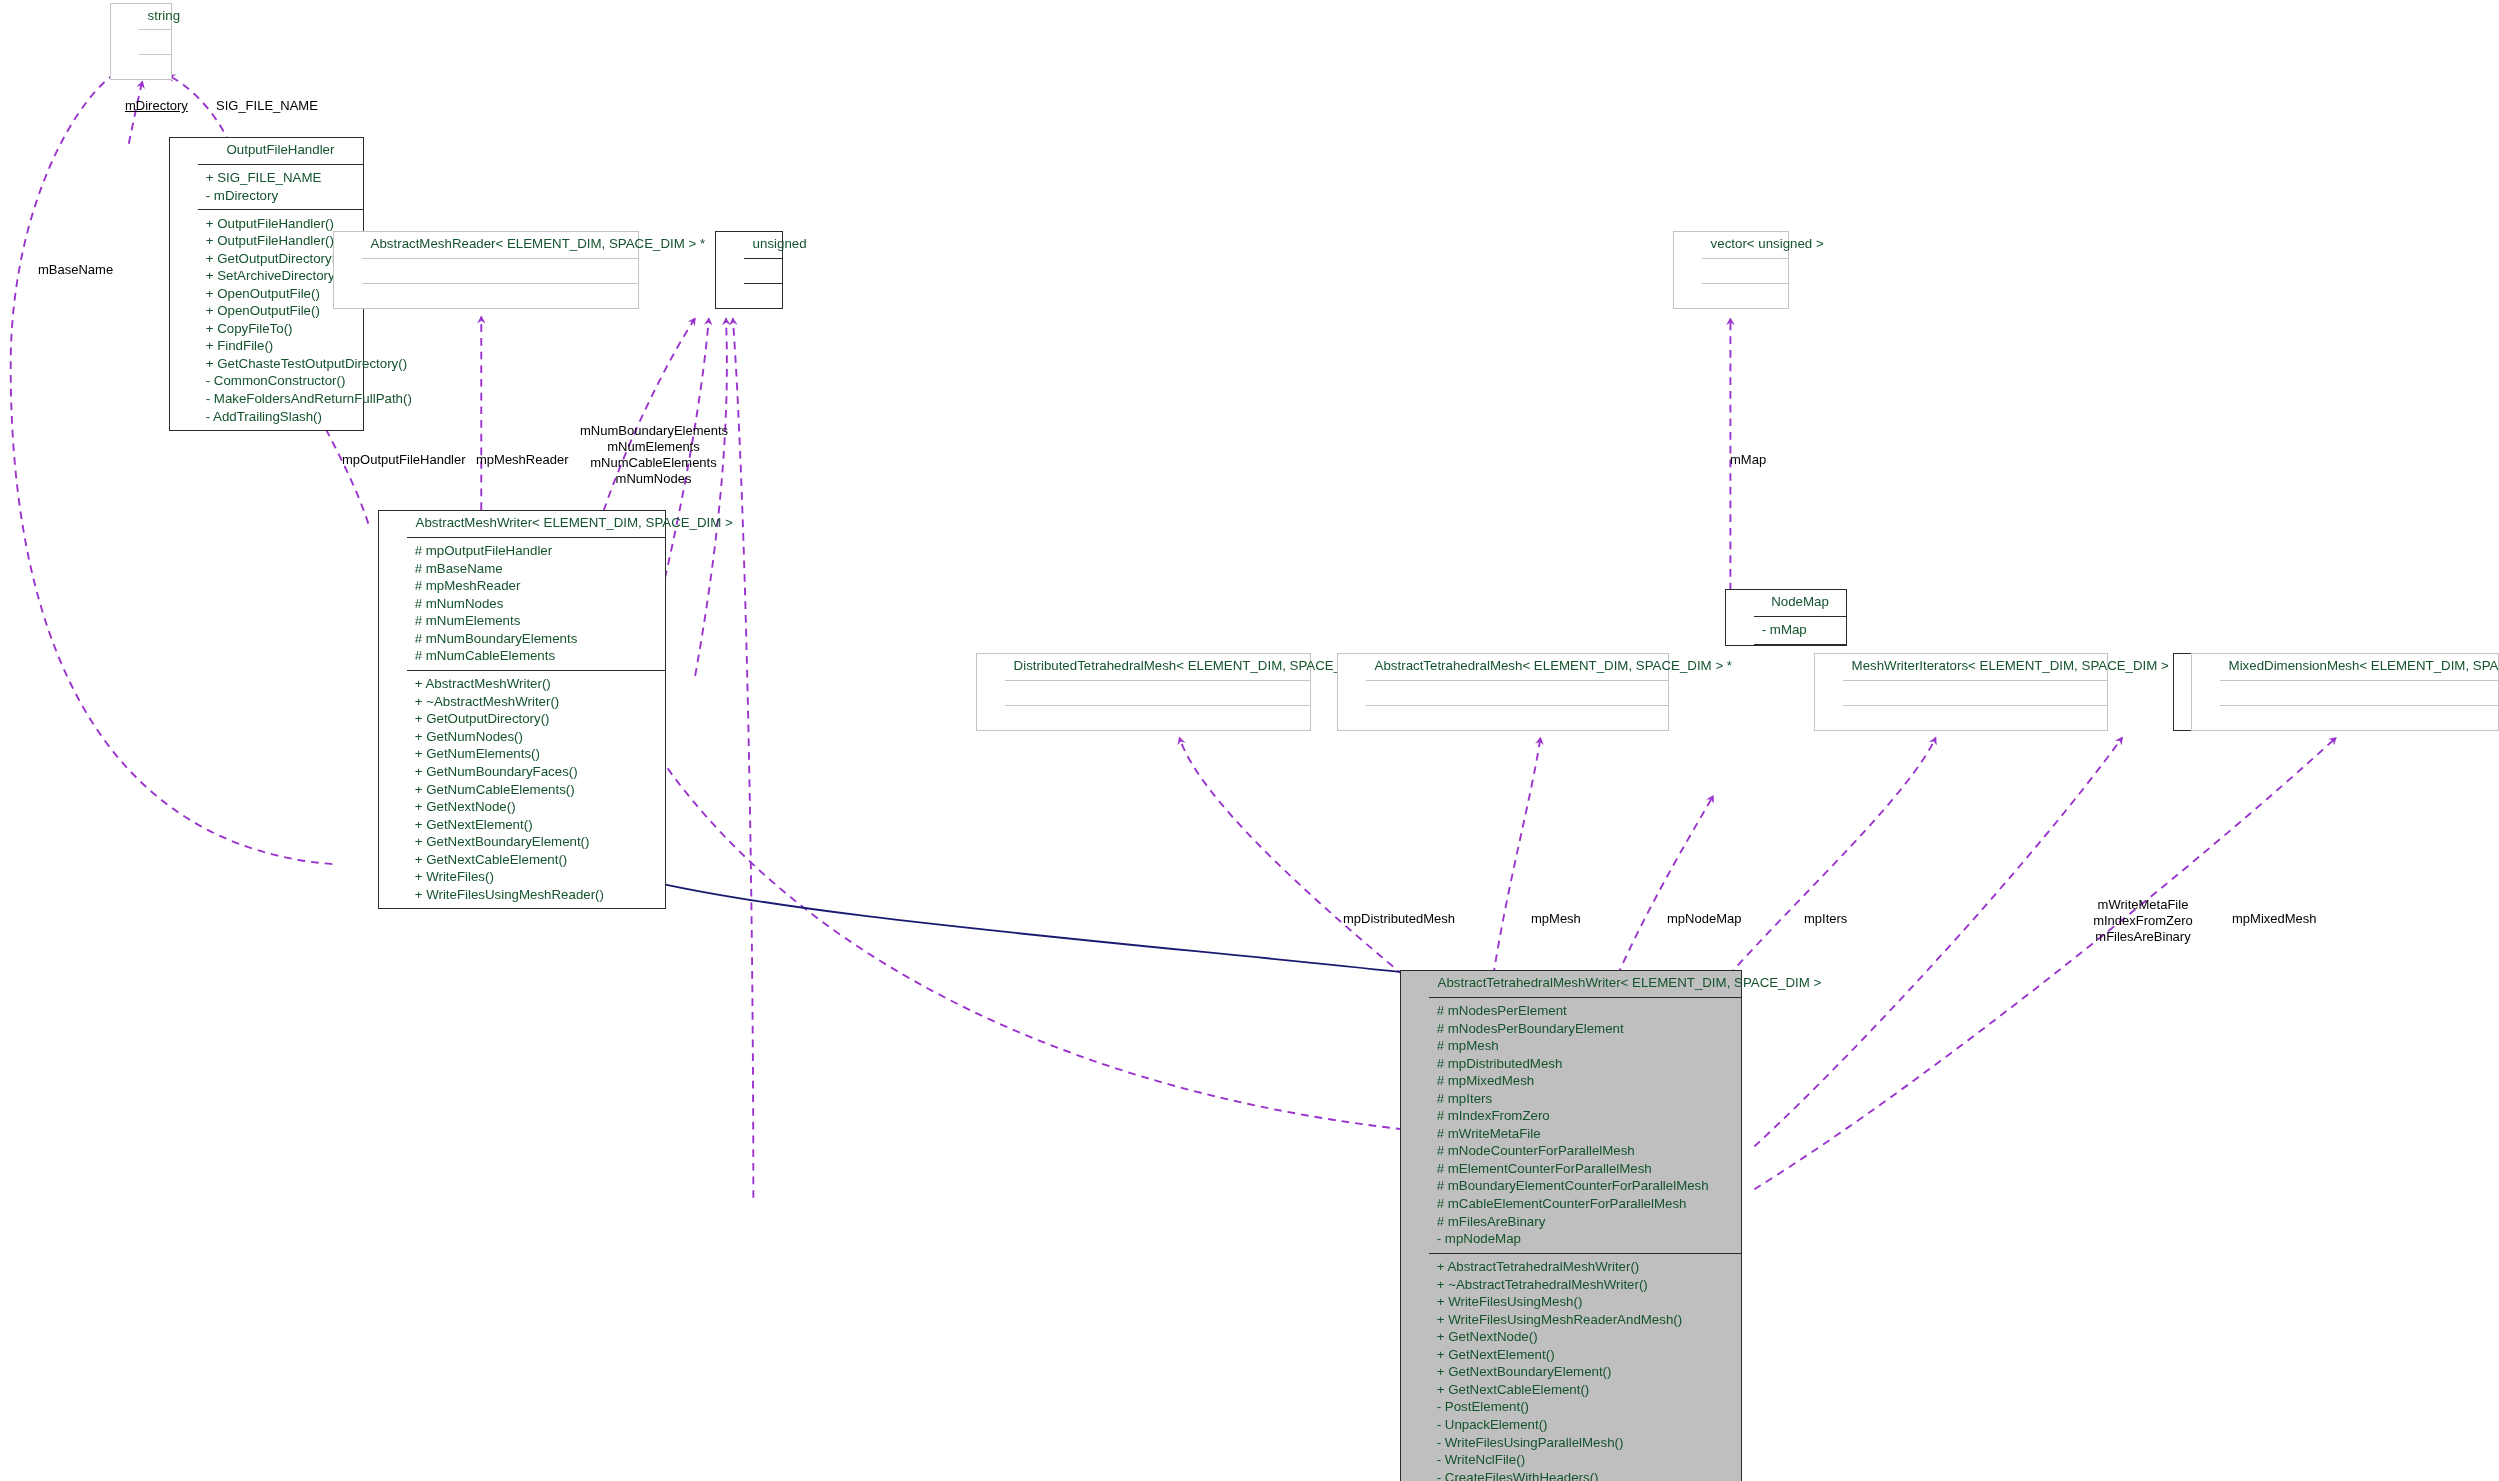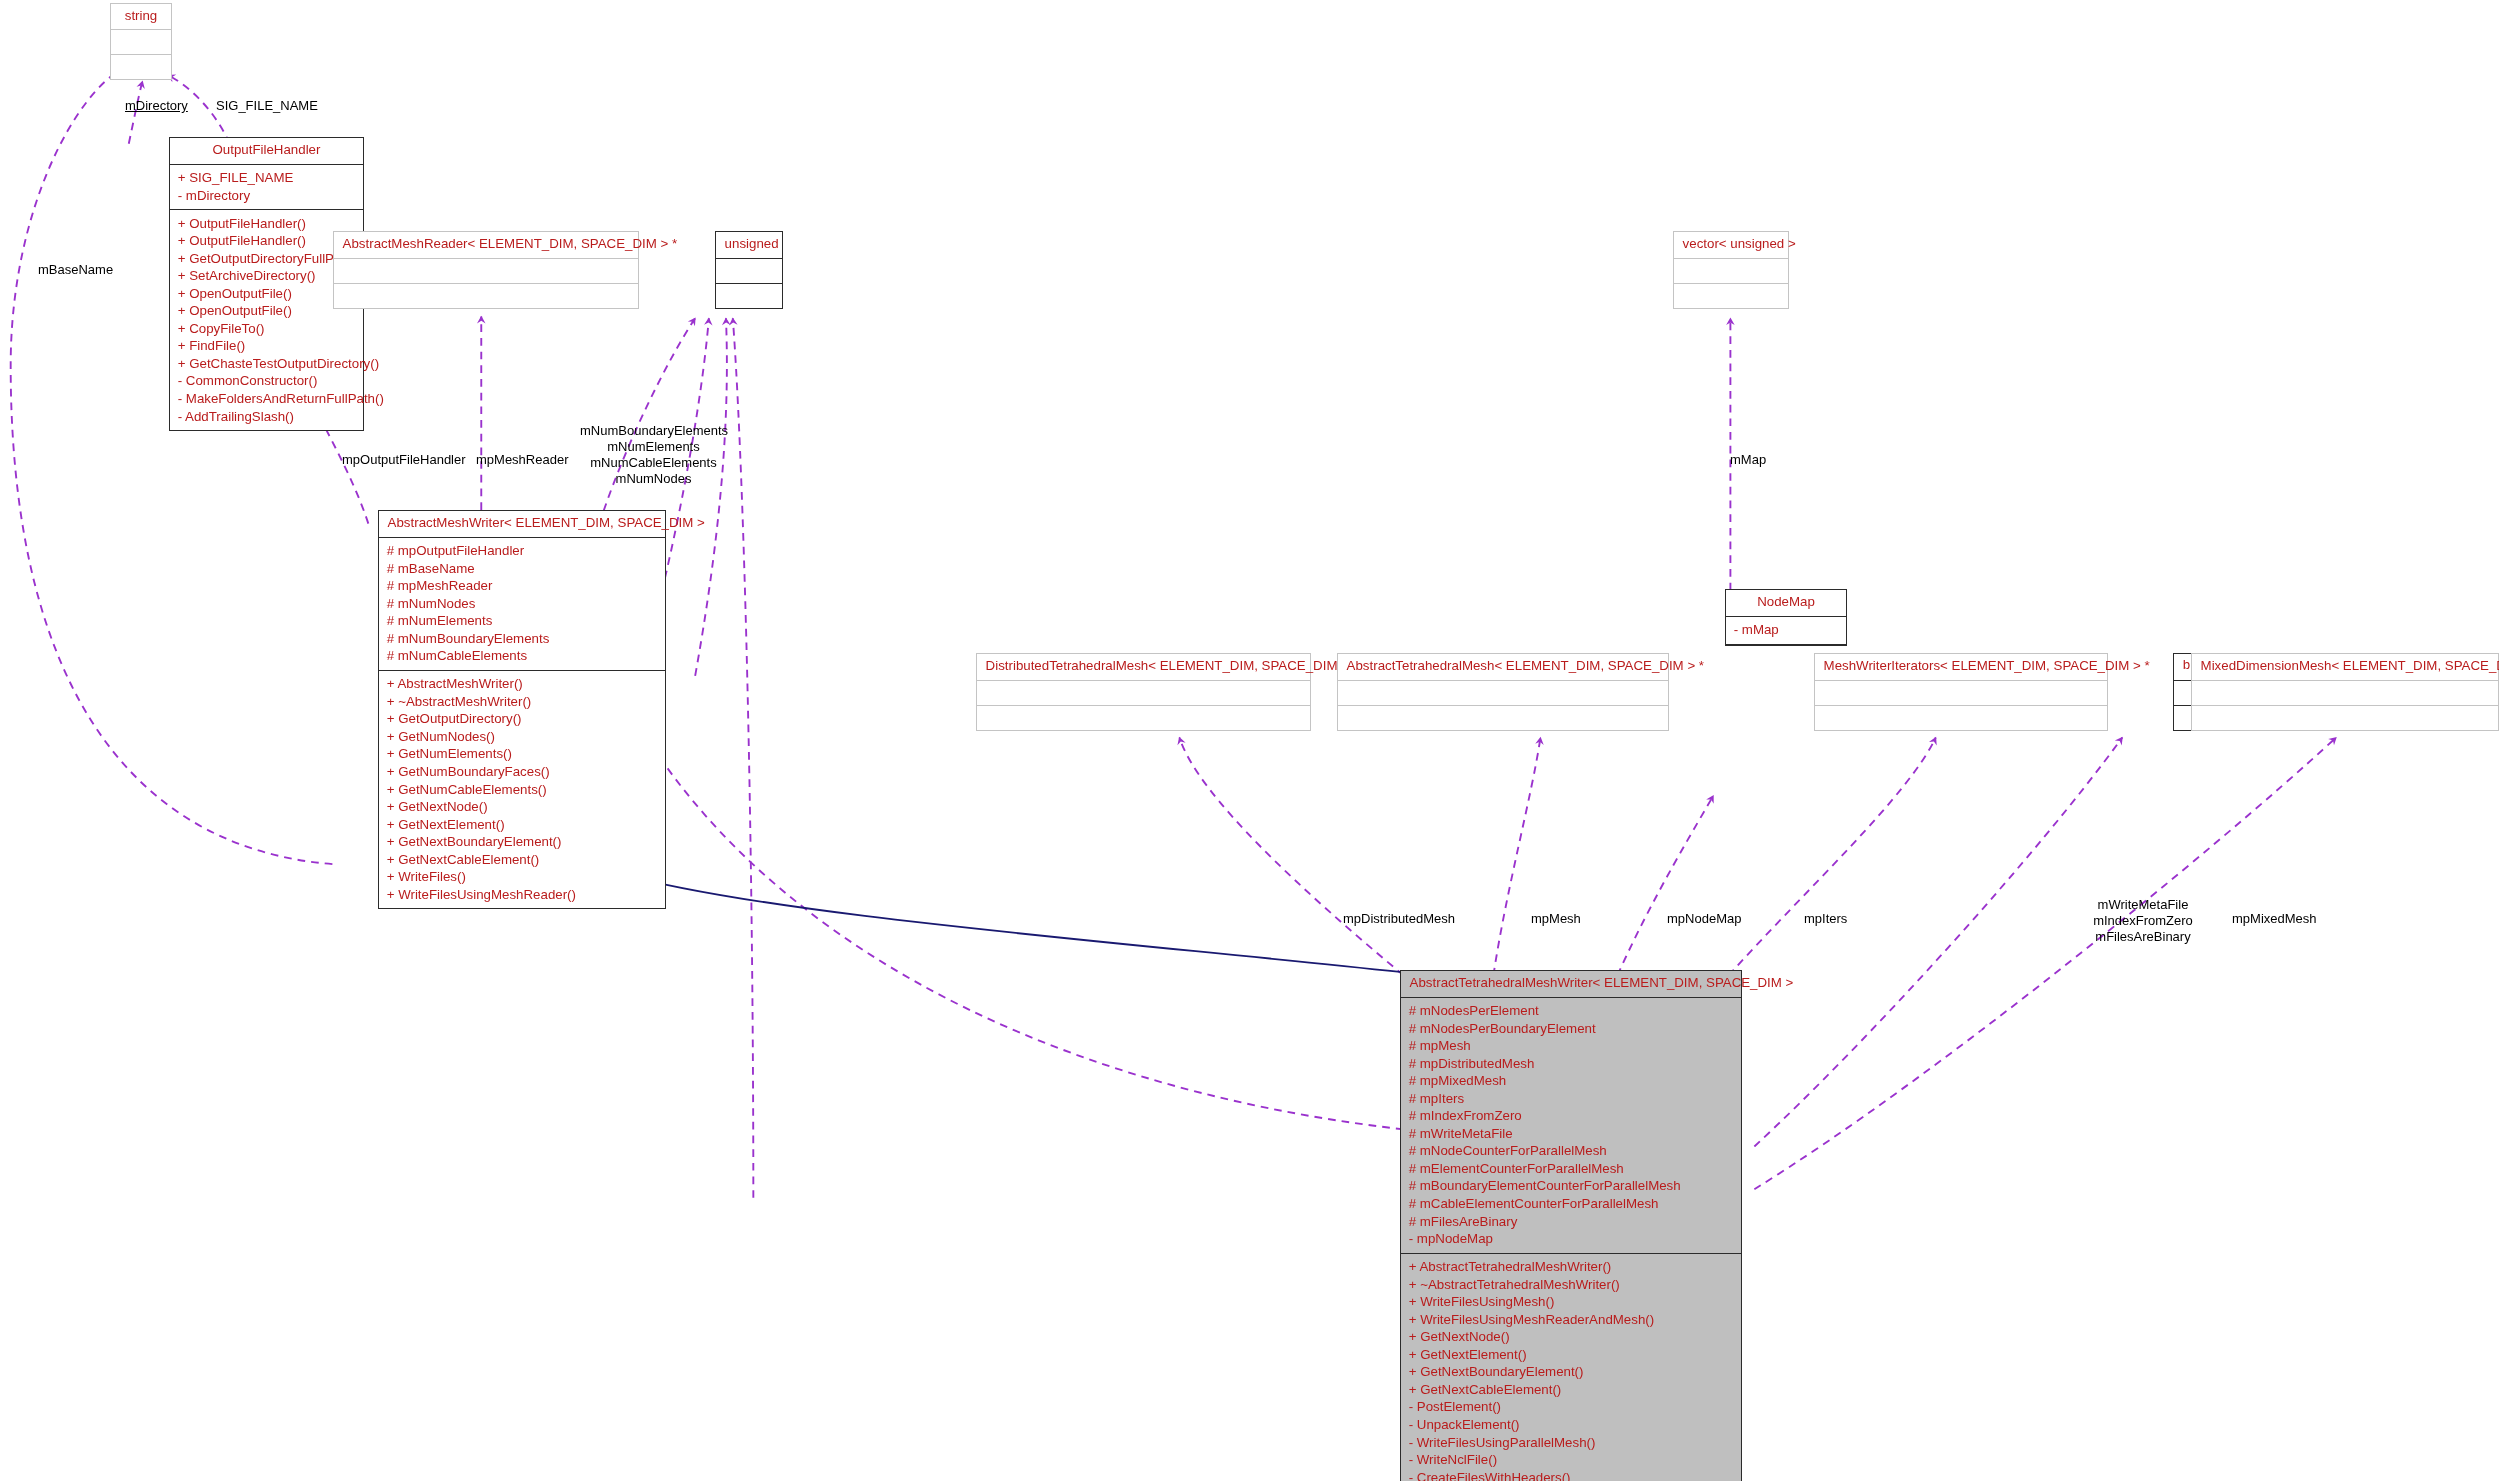--- a/index.html
+++ b/index.html
@@ -16,22 +16,23 @@
     background: #ffffff;
     overflow: hidden;
   }
   
   .umlbox {
     position: absolute;
     box-sizing: border-box;
     background: #ffffff;
     border: 0.9px solid #c4c4c4;
     font-size: 13.3px;
-    color: #b91c1c;
+    color: #14532d;
     z-index: 5;
+    padding-left: 28px;
   }
   .umlbox.thick { border: 0.9px solid #2b2b2b; margin-left: 47px; }
   .umlbox.highlight { background: #bfbfbf; border: 0.9px solid #2b2b2b; }
   .umlbox .title {
     text-align: center;
     padding: 5.1px 8.6px 6px 8.6px;
     white-space: nowrap;
     line-height: 1.1;
   }
   .umlbox.thick .title,

